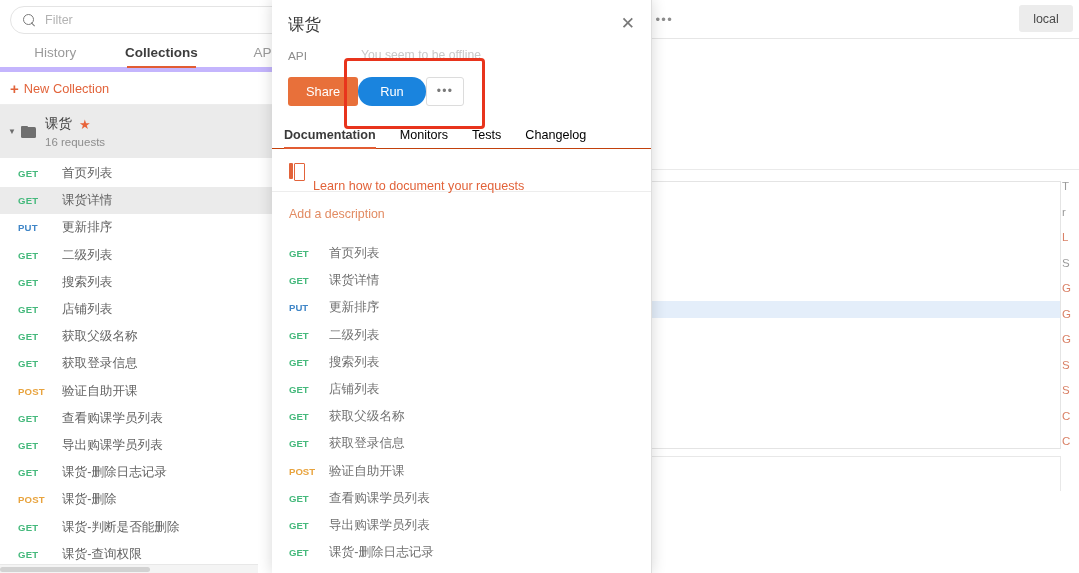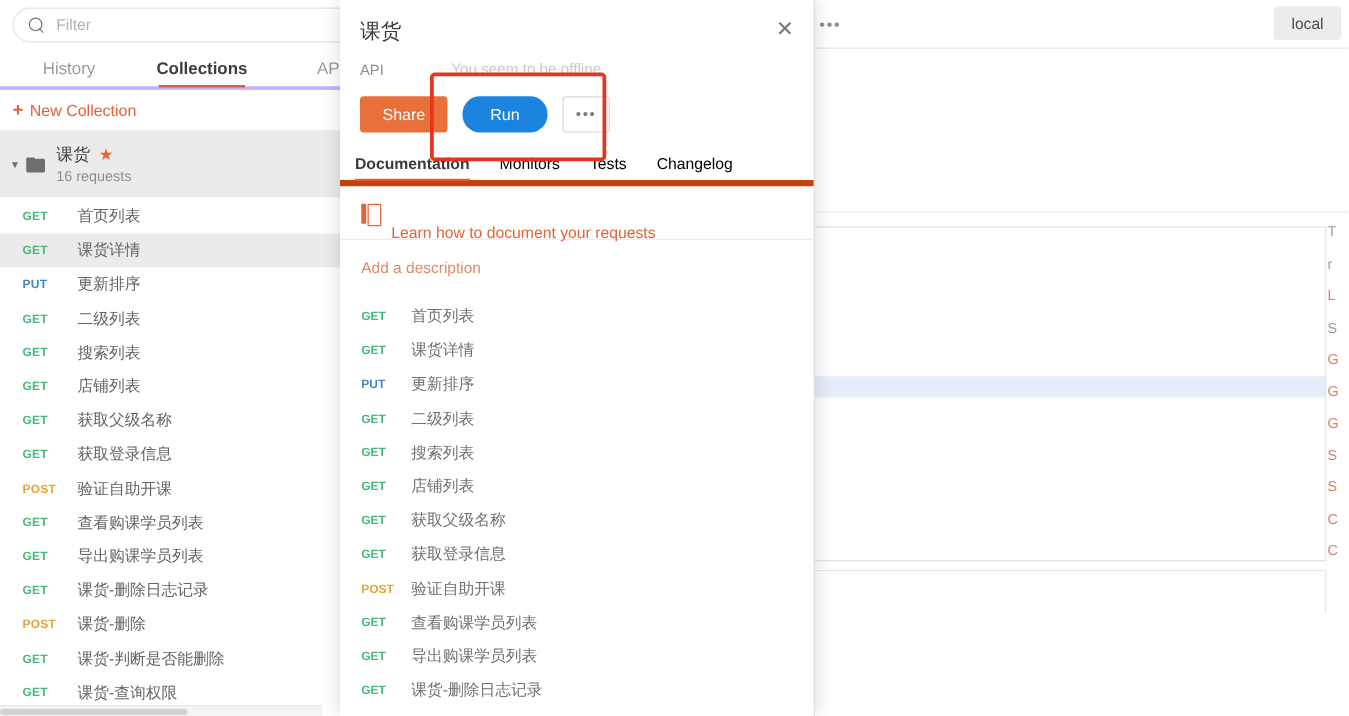--- a/index.html
+++ b/index.html
@@ -29,21 +29,21 @@
     width: 9px; height: 9px; border: 1.4px solid #7a7a7a; border-radius: 50%;
   }
   .mag::after {
     content: ""; position: absolute; left: 8px; top: 8.5px;
     width: 5px; height: 1.4px; background: #7a7a7a; transform: rotate(45deg);
     transform-origin: left center;
   }
 
   .tabs-row {
     display: flex; align-items: flex-end; height: 33px;
-    border-bottom: 3px solid #c4b5fd; margin-top: 5px; padding: 0 2px;
+    border-bottom: 5px solid #c4b5fd; margin-top: 5px; padding: 0 2px;
   }
   .s-tab {
     flex: 1; text-align: center; font-size: 13.5px; color: #9a9a9a;
     padding-bottom: 7px; position: relative; cursor: pointer;
   }
   .s-tab.active { color: #3d3d3d; font-weight: 600; }
   .s-tab.active::after {
     content: ""; position: absolute; left: 18%; right: 18%; bottom: -1px;
     height: 2.5px; background: #e25c33;
   }
@@ -160,41 +160,41 @@
     background: #fff; box-shadow: 0 0 14px rgba(0,0,0,.16);
     border-right: 1px solid #dedede; overflow: hidden; z-index: 20;
   }
   .m-title { position: absolute; left: 16px; top: 14px; font-size: 16.5px; color: #3a3a3a; }
   .m-close { position: absolute; right: 16px; top: 15px; font-size: 17px; color: #787878; cursor: pointer; line-height: 1; }
   .m-api { position: absolute; left: 16px; top: 49px; font-size: 11.8px; color: #8c8c8c; }
   .m-offline {
     position: absolute; left: 89px; top: 48px; font-size: 12.2px;
     color: #c9c9c9;
   }
-  .m-btns { position: absolute; left: 16px; top: 77px; display: flex; align-items: center; gap: 12px; }
+  .m-btns { position: absolute; left: 16px; top: 77px; display: flex; align-items: center; }
   .btn-share {
     background: #e8703a; color: #fff; font-size: 12.8px;
     padding: 7px 18px; border-radius: 3px; cursor: pointer;
   }
   .btn-run {
     background: #1a84de; color: #fff; font-size: 12.8px;
     padding: 7px 22px; border-radius: 14px; cursor: pointer;
   }
   .btn-more {
     border: 1px solid #dcdcdc; border-radius: 3px; background: #fff;
     font-size: 12px; color: #7a7a7a; letter-spacing: 1.3px;
     padding: 7px 10px 8px 10px; cursor: pointer; line-height: 1;
   }
   .annot {
     position: absolute; left: 344px; top: 58px; width: 141px; height: 71px;
     border: 3px solid #e8341c; border-radius: 4px; pointer-events: none; z-index: 30;
   }
   .m-tabs {
     position: absolute; left: 0; top: 124px; right: 0; height: 25px;
-    display: flex; align-items: flex-end; border-bottom: 5px solid #c2410c; text-align: right;
+    display: flex; align-items: flex-end; border-bottom: 1px solid #c2410c; text-align: right;
   }
   .mt { font-size: 12.6px; color: #000000; padding: 0 12px 6px 12px; cursor: pointer; position: relative; }
   .mt.active { color: #3a3a3a; font-weight: 600; }
   .mt.active::after { content: ""; position: absolute; left: 12px; right: 12px; bottom: -1px; height: 2.5px; background: #e25c33; }
 
   .m-learn {
     position: absolute; left: 0; top: 150px; right: 0; height: 42px;
     display: flex; align-items: center; gap: 10px; padding-left: 17px;
     border-bottom: 1px solid #ededed;
   }

